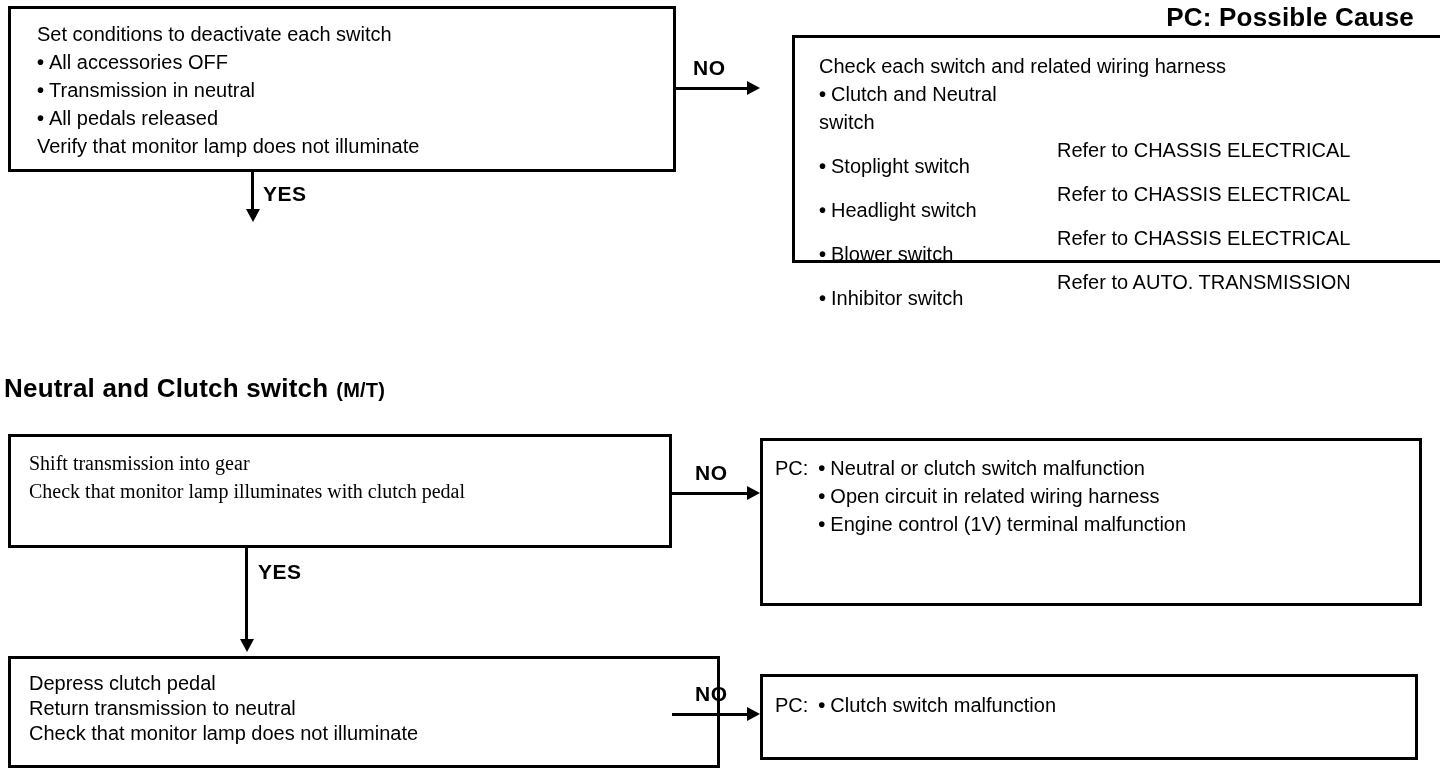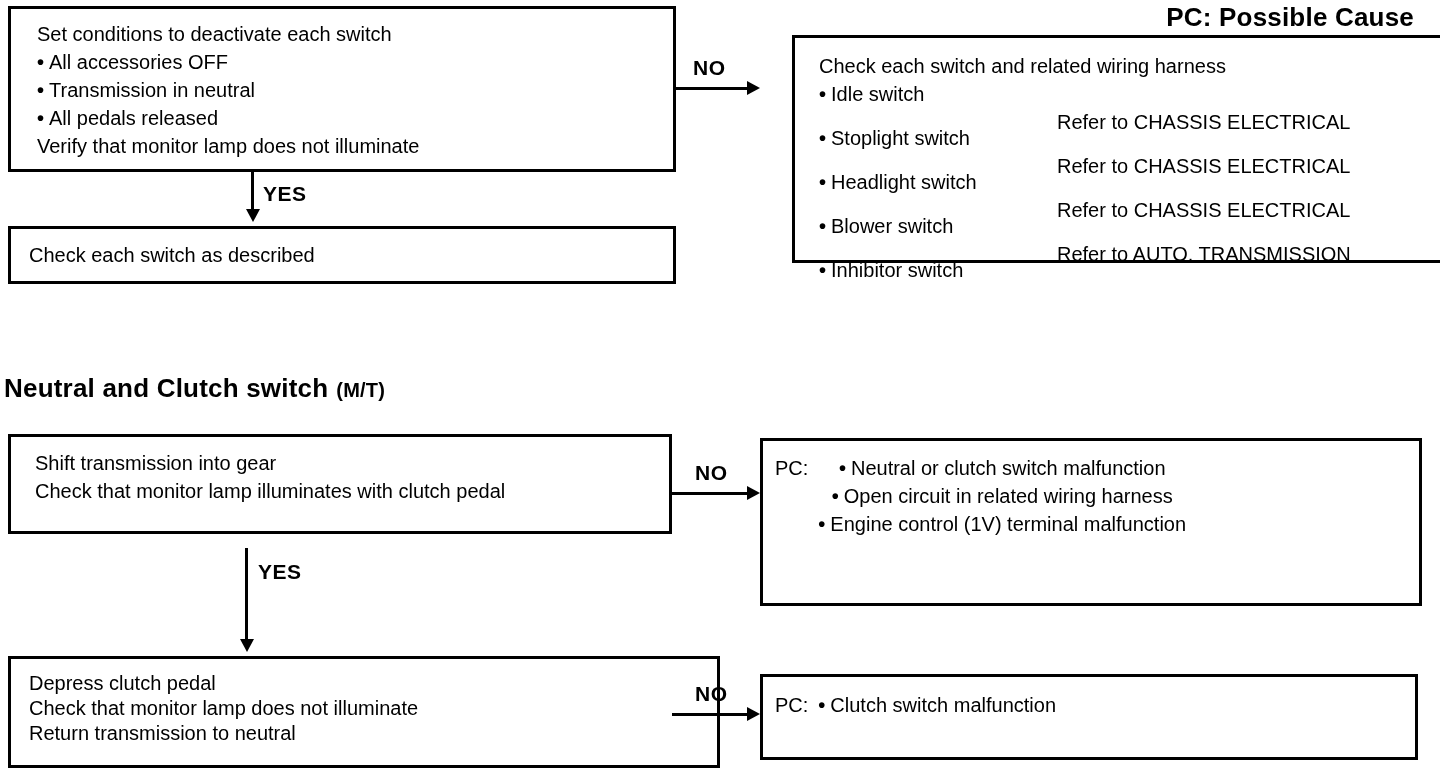--- a/index.html
+++ b/index.html
@@ -63,26 +63,26 @@
   
   #boxA { left:8px; top:6px; width:668px; height:166px; padding:11px 26px; }
   #boxB { left:792px; top:35px; width:662px; height:228px; padding:14px 24px; }
   #boxC { left:8px; top:226px; width:668px; height:58px; padding:12px 18px; }
 
   #boxB .row { display:flex; }
   #boxB .name { flex:0 0 238px; }
   #boxB .name.bold { font-weight:normal;margin-top:16px; }
 
   
-  #boxD { left:8px; top:434px; width:664px; height:100px; padding:12px 24px; }
+  #boxD { left:8px; top:434px; width:664px; height:114px; padding:12px 18px;font-family:Liberation Serif, serif; }
   #boxE { left:760px; top:438px; width:662px; height:168px; padding:13px 12px; }
   #boxF { left:8px; top:656px; width:712px; height:112px; padding:12px 18px; line-height:25px; }
   #boxG { left:760px; top:674px; width:658px; height:86px; padding:14px 12px; }
 
-  .pc-row { display:flex;text-align:center; }
+  .pc-row { display:flex; }
   .pc-label { margin-right:10px; }
 </style>
 </head>
 <body>
 
 <div class="stage">
 
   <div class="corner-note">PC: Possible Cause</div>
 
   <div class="box" id="boxA">
@@ -93,21 +93,21 @@
     <div>Verify that monitor lamp does not illuminate</div>
   </div>
 
   <div class="flow-label" style="left:693px; top:56px;">NO</div>
   <div class="hline" style="left:676px; top:87px; width:72px;"></div>
   <div class="arrow-right" style="left:747px; top:81px;"></div>
 
   <div class="box" id="boxB">
     <div>Check each switch and related wiring harness</div>
     <div class="row">
-      <span class="name bullet">Idle switch</span>
+      <span class="name bullet">Clutch and Neutral switch</span>
       <span class="ref"></span>
     </div>
     <div class="row">
       <span class="name bullet bold">Stoplight switch</span>
       <span class="ref">Refer to CHASSIS ELECTRICAL</span>
     </div>
     <div class="row">
       <span class="name bullet bold">Headlight switch</span>
       <span class="ref">Refer to CHASSIS ELECTRICAL</span>
     </div>
@@ -118,23 +118,20 @@
     <div class="row">
       <span class="name bullet bold">Inhibitor switch</span>
       <span class="ref">Refer to AUTO. TRANSMISSION</span>
     </div>
   </div>
 
   <div class="vline" style="left:251px; top:172px; height:38px;"></div>
   <div class="arrow-down" style="left:246px; top:209px;"></div>
   <div class="flow-label" style="left:263px; top:182px;">YES</div>
 
-  <div class="box" id="boxC">
-    <div>Check each switch as described</div>
-  </div>
 
   <div class="section-heading">
     <span>Neutral and Clutch switch</span><span class="suffix">(M/T)</span>
   </div>
 
   <div class="box" id="boxD">
     <div>Shift transmission into gear</div>
     <div>Check that monitor lamp illuminates with clutch pedal</div>
   </div>
 
@@ -152,22 +149,22 @@
       </div>
     </div>
   </div>
 
   <div class="vline" style="left:245px; top:548px; height:92px;"></div>
   <div class="arrow-down" style="left:240px; top:639px;"></div>
   <div class="flow-label" style="left:258px; top:560px;">YES</div>
 
   <div class="box" id="boxF">
     <div>Depress clutch pedal</div>
+    <div>Return transmission to neutral</div>
     <div>Check that monitor lamp does not illuminate</div>
-    <div>Return transmission to neutral</div>
   </div>
 
   <div class="flow-label" style="left:695px; top:682px;">NO</div>
   <div class="hline" style="left:672px; top:713px; width:76px;"></div>
   <div class="arrow-right" style="left:747px; top:707px;"></div>
 
   <div class="box" id="boxG">
     <div class="pc-row">
       <span class="pc-label">PC:</span>
       <div>

